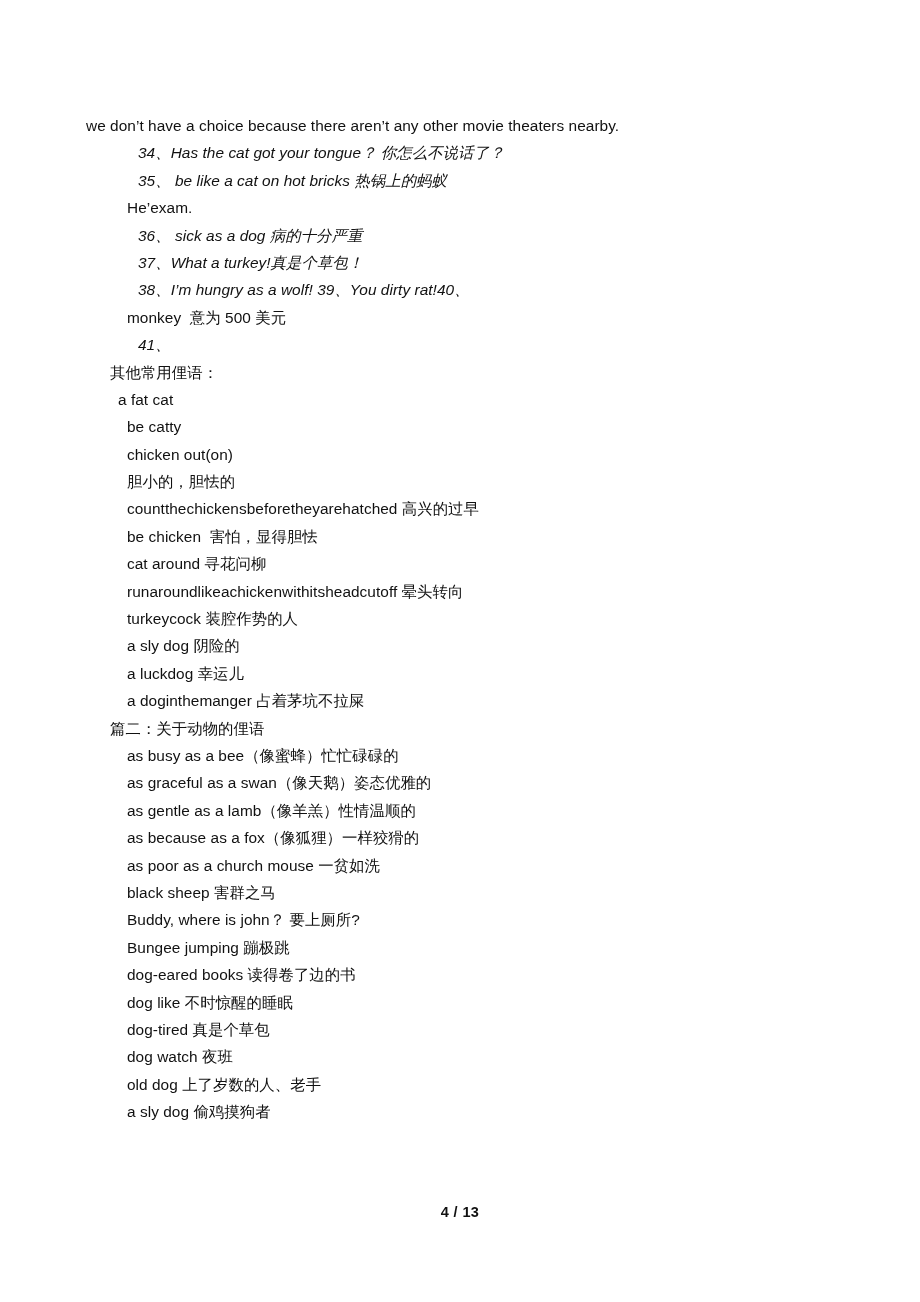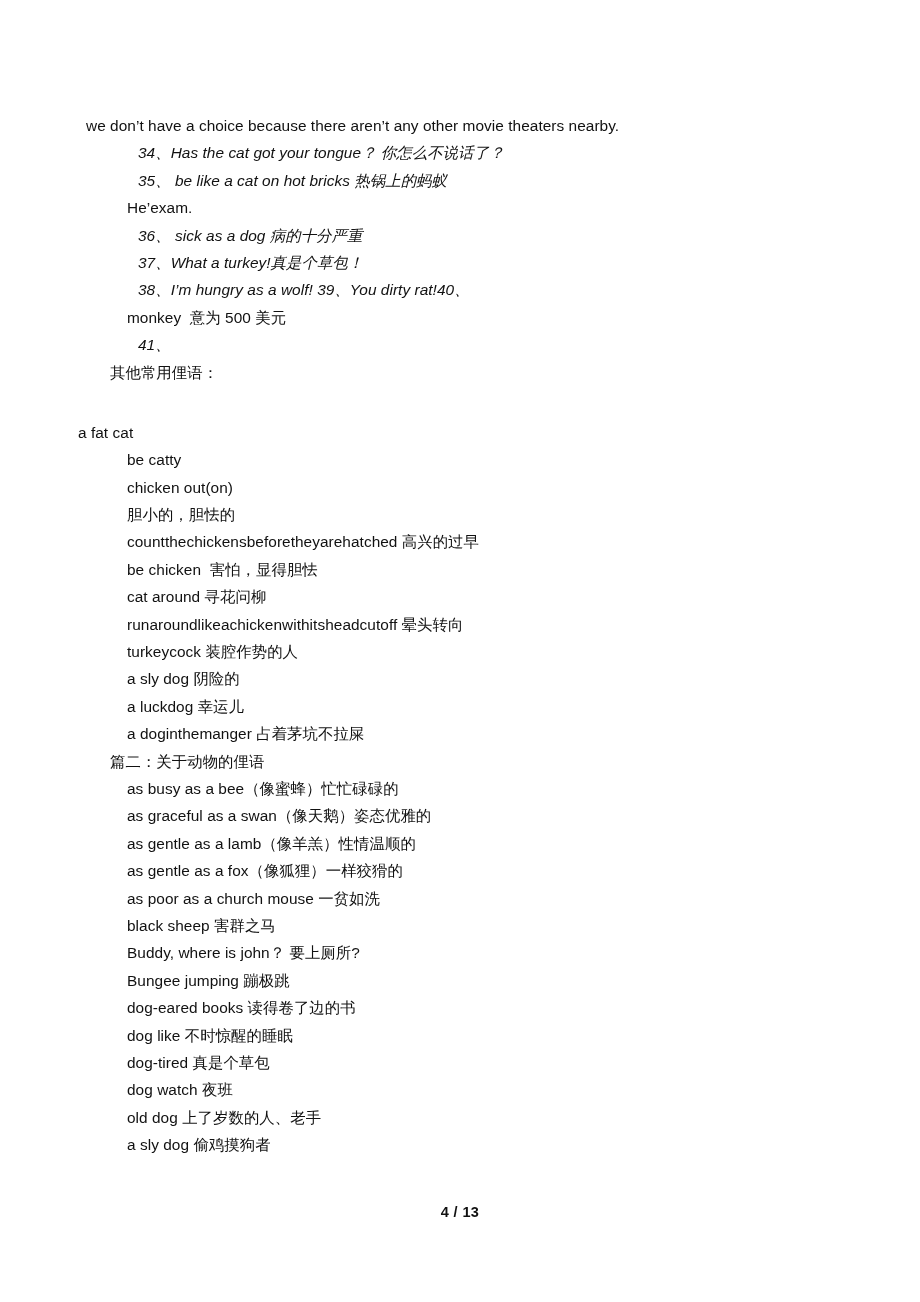--- a/index.html
+++ b/index.html
@@ -33,21 +33,21 @@
     font-size: 15.4px;
     line-height: 27.4px;
     height: 27.4px;
     white-space: pre;
     color: #111111;
     letter-spacing: 0.05px;
   }
   
   .ind-0  { padding-left: 86px; }   
   .ind-1  { padding-left: 110px; }  
-  .ind-2  { padding-left: 78px; margin-top: 33px; }  
+  .ind-2  { padding-left: 118px; }  
   .ind-3  { padding-left: 127px; }  
   .ind-4  { padding-left: 138px; font-style: italic; }  
 
   .footer {
     position: absolute;
     left: 0;
     top: 1204px;
     width: 920px;
     text-align: center;
     font-size: 14.5px;
@@ -81,21 +81,21 @@
       <div class="line ind-3">cat around 寻花问柳</div>
       <div class="line ind-3">runaroundlikeachickenwithitsheadcutoff 晕头转向</div>
       <div class="line ind-3">turkeycock 装腔作势的人</div>
       <div class="line ind-3">a sly dog 阴险的</div>
       <div class="line ind-3">a luckdog 幸运儿</div>
       <div class="line ind-3">a doginthemanger 占着茅坑不拉屎</div>
       <div class="line ind-1">篇二：关于动物的俚语</div>
       <div class="line ind-3">as busy as a bee（像蜜蜂）忙忙碌碌的</div>
       <div class="line ind-3">as graceful as a swan（像天鹅）姿态优雅的</div>
       <div class="line ind-3">as gentle as a lamb（像羊羔）性情温顺的</div>
-      <div class="line ind-3">as gentle as a fox（像狐狸）一样狡猾的</div>
+      <div class="line ind-3">as because as a fox（像狐狸）一样狡猾的</div>
       <div class="line ind-3">as poor as a church mouse 一贫如洗</div>
       <div class="line ind-3">black sheep 害群之马</div>
       <div class="line ind-3">Buddy, where is john？ 要上厕所?</div>
       <div class="line ind-3">Bungee jumping 蹦极跳</div>
       <div class="line ind-3">dog-eared books 读得卷了边的书</div>
       <div class="line ind-3">dog like 不时惊醒的睡眠</div>
       <div class="line ind-3">dog-tired 真是个草包</div>
       <div class="line ind-3">dog watch 夜班</div>
       <div class="line ind-3">old dog 上了岁数的人、老手</div>
       <div class="line ind-3">a sly dog 偷鸡摸狗者</div>

